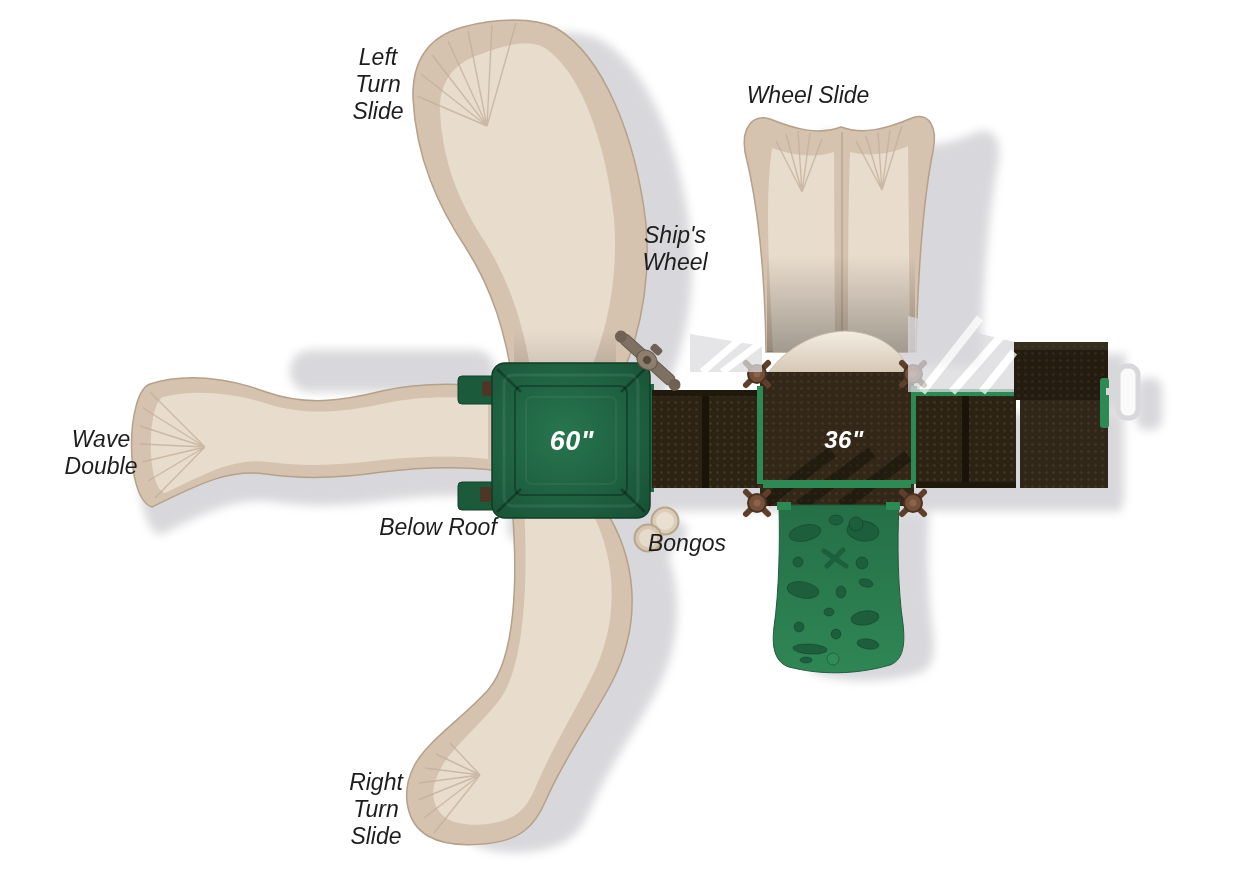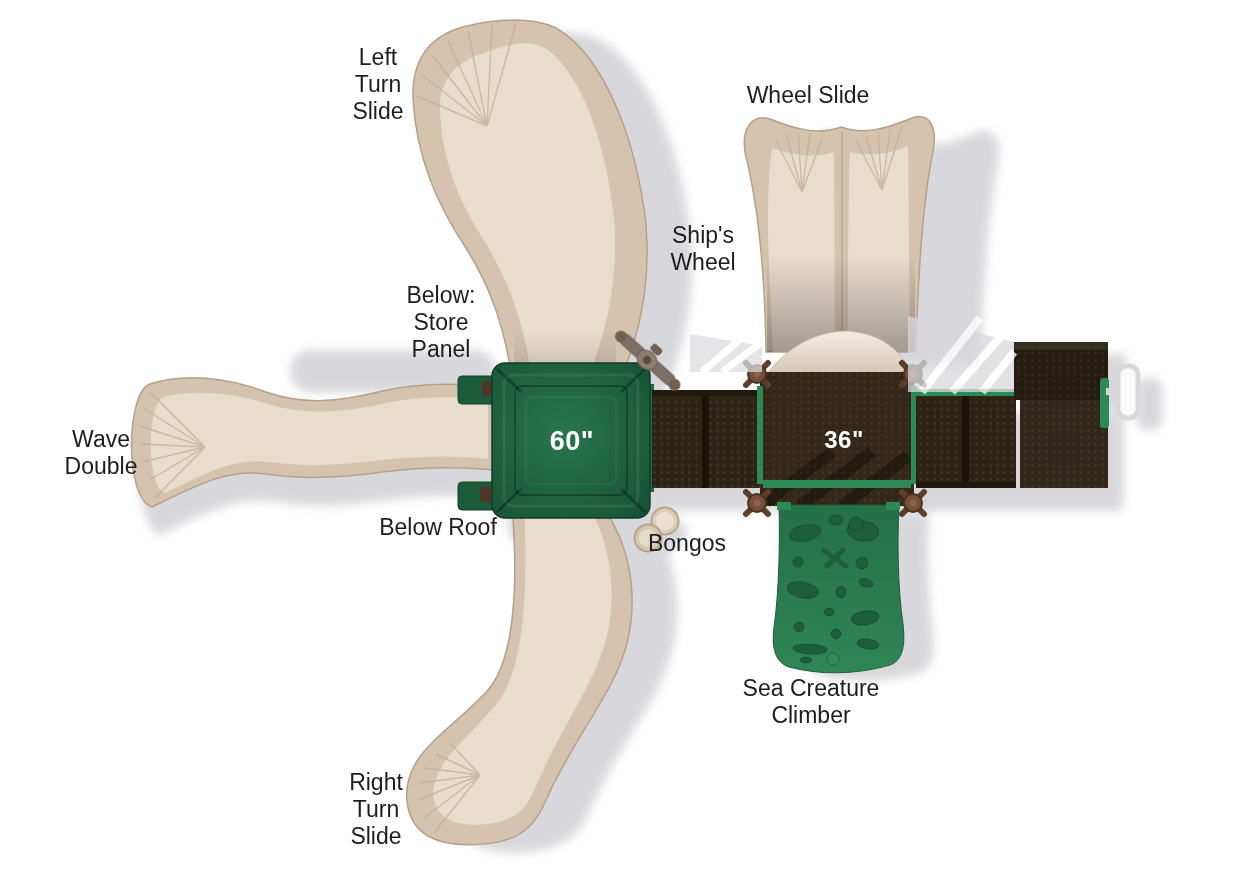--- a/index.html
+++ b/index.html
@@ -1,17 +1,17 @@
 <!DOCTYPE html>
 <html><head>
 <meta charset="utf-8">
 <style>
   html,body{margin:0;padding:0;background:#ffffff;}
   .stage{position:relative;width:1235px;height:872px;background:#ffffff;overflow:hidden;
-         font-family:"Liberation Sans",sans-serif;}
+         font-family:"Liberation Sans",sans-serif;font-style:italic;}
   .stage svg{position:absolute;left:0;top:0;}
   .lbl{position:absolute;transform:translateX(-50%);font-size:23px;line-height:1.18;
        color:#1d1d1d;text-align:center;white-space:pre-line;}
   .size-lbl{position:absolute;transform:translate(-50%,-50%);font-weight:bold;color:#ffffff;
             letter-spacing:0.5px;}
   .slide{fill:#d5c3b0;stroke:#b5a08a;stroke-width:1.5;}
   .chan{fill:#e8dccd;}
   .ridges{fill:none;stroke:#c2ae97;stroke-width:1.4;opacity:.75;}
   .blob{fill:#1d5f3c;stroke:rgba(0,0,0,.22);stroke-width:1;}
 </style>
@@ -216,29 +216,24 @@
     <circle cx="665" cy="521" r="9" fill="#eae0d1"></circle>
     <circle cx="648" cy="538" r="13.5" fill="#d7c7b2" stroke="#b7a58d" stroke-width="2"></circle>
     <circle cx="648" cy="538" r="9" fill="#e6dbcb"></circle>
   </g>
 </svg>
 
   <div class="lbl" style="left:378px;top:44px">Left
 Turn
 Slide</div>
   <div class="lbl" style="left:808px;top:82px">Wheel Slide</div>
-  <div class="lbl" style="left:703px;top:222px">Ship's
+  <div class="lbl" style="left:675px;top:222px">Ship's
 Wheel</div>
-  <div class="lbl" style="left:441px;top:282px">Below:
-Store
-Panel</div>
   <div class="lbl" style="left:101px;top:426px">Wave
 Double</div>
   <div class="lbl" style="left:438px;top:514px">Below Roof</div>
   <div class="lbl" style="left:687px;top:530px">Bongos</div>
-  <div class="lbl" style="left:811px;top:675px">Sea Creature
-Climber</div>
   <div class="lbl" style="left:376px;top:769px">Right
 Turn
 Slide</div>
   <div class="size-lbl" style="left:572px;top:441px;font-size:27px">60"</div>
   <div class="size-lbl" style="left:844px;top:440px;font-size:24px">36"</div>
 </div>
 
 </body></html>

